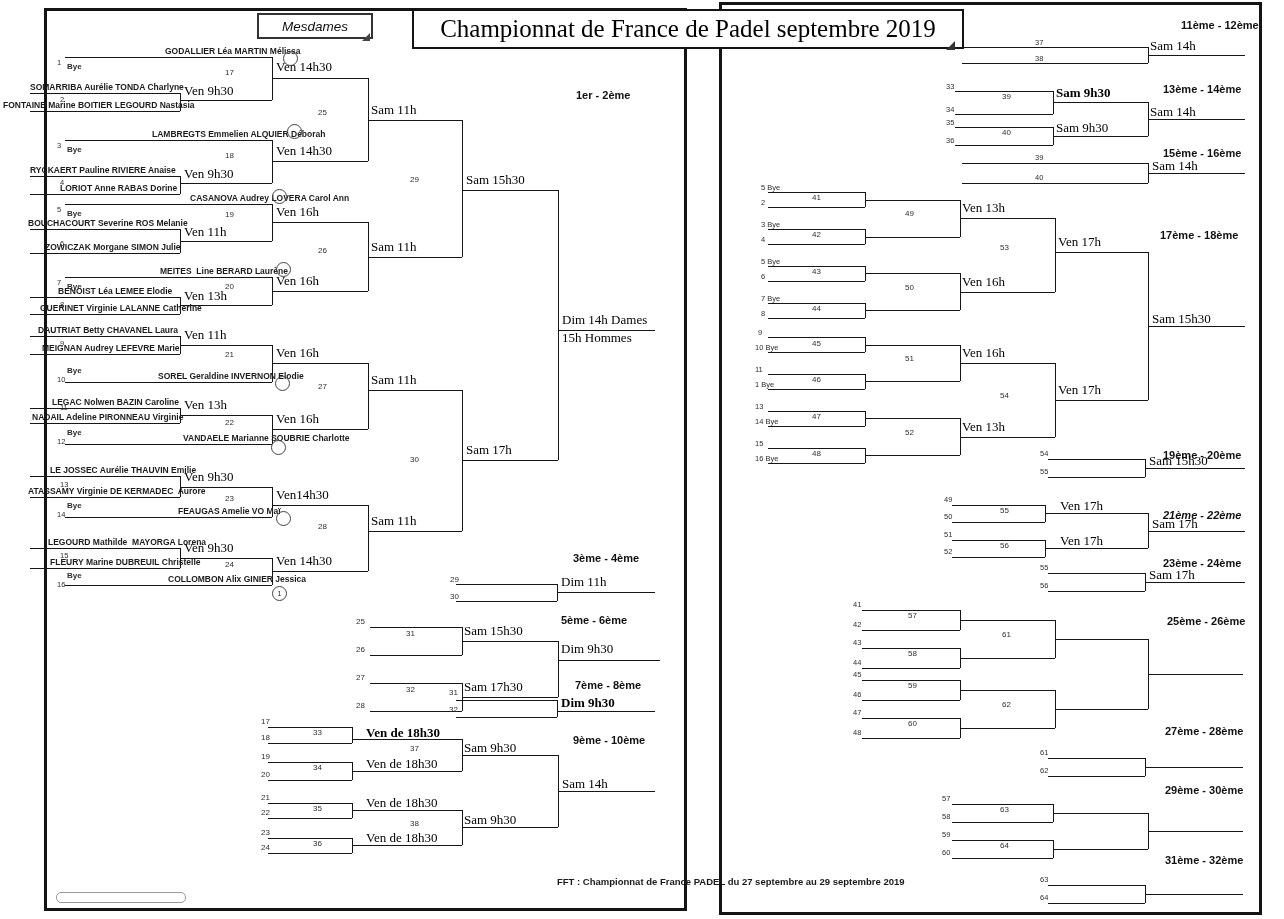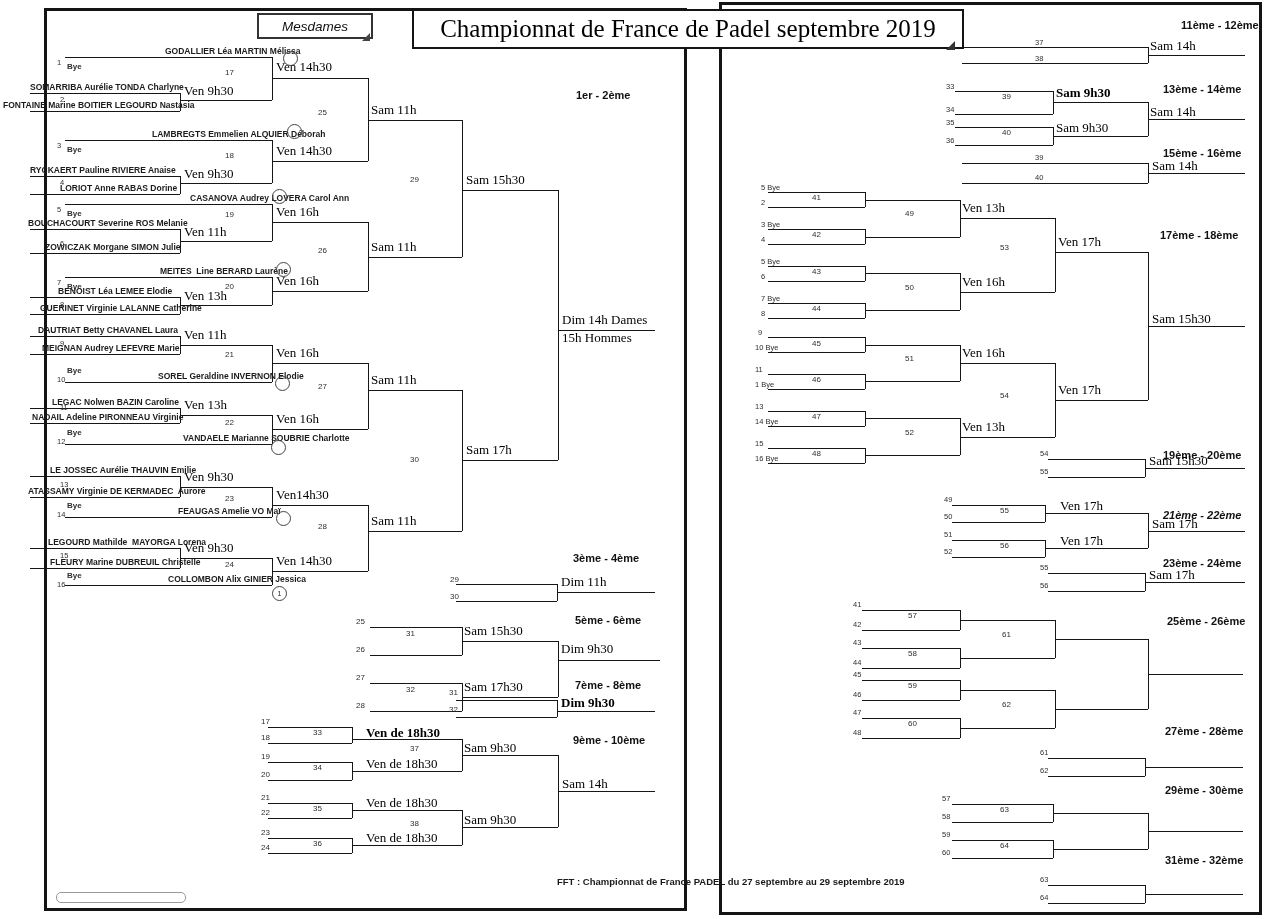--- a/index.html
+++ b/index.html
@@ -401,21 +401,21 @@
       <div class="txt t-num" style="left: 410px; top: 745px;">37</div>
       <div class="txt t-num" style="left: 261px; top: 794px;">21</div>
       <div class="txt t-num" style="left: 313px; top: 805px;">35</div>
       <div class="txt t-num" style="left: 261px; top: 809px;">22</div>
       <div class="txt t-num" style="left: 261px; top: 829px;">23</div>
       <div class="txt t-num" style="left: 313px; top: 840px;">36</div>
       <div class="txt t-num" style="left: 261px; top: 844px;">24</div>
       <div class="txt t-num" style="left: 410px; top: 820px;">38</div>
       <div class="txt t-sec" style="left: 576px; top: 90px;">1er - 2ème</div>
       <div class="txt t-sec" style="left: 573px; top: 553px;">3ème - 4ème</div>
-      <div class="txt t-sec" style="left: 575px; top: 615px;">5ème - 6ème</div>
+      <div class="txt t-sec" style="left: 561px; top: 615px;">5ème - 6ème</div>
       <div class="txt t-sec" style="left: 575px; top: 680px;">7ème - 8ème</div>
       <div class="txt t-sec" style="left: 573px; top: 735px;">9ème - 10ème</div>
       <div class="txt t-sec" style="left: 1163px; top: 20px; margin-left: 18px;">11ème - 12ème</div>
       <div class="txt t-sec" style="left: 1163px; top: 84px;">13ème - 14ème</div>
       <div class="txt t-sec" style="left: 1163px; top: 148px;">15ème - 16ème</div>
       <div class="txt t-sec" style="left: 1160px; top: 230px;">17ème - 18ème</div>
       <div class="txt t-sec" style="left: 1163px; top: 450px;">19ème - 20ème</div>
       <div class="txt t-sec" style="left: 1163px; top: 510px; font-style: italic;">21ème - 22ème</div>
       <div class="txt t-sec" style="left: 1163px; top: 558px;">23ème - 24ème</div>
       <div class="txt t-sec" style="left: 1167px; top: 616px;">25ème - 26ème</div>

